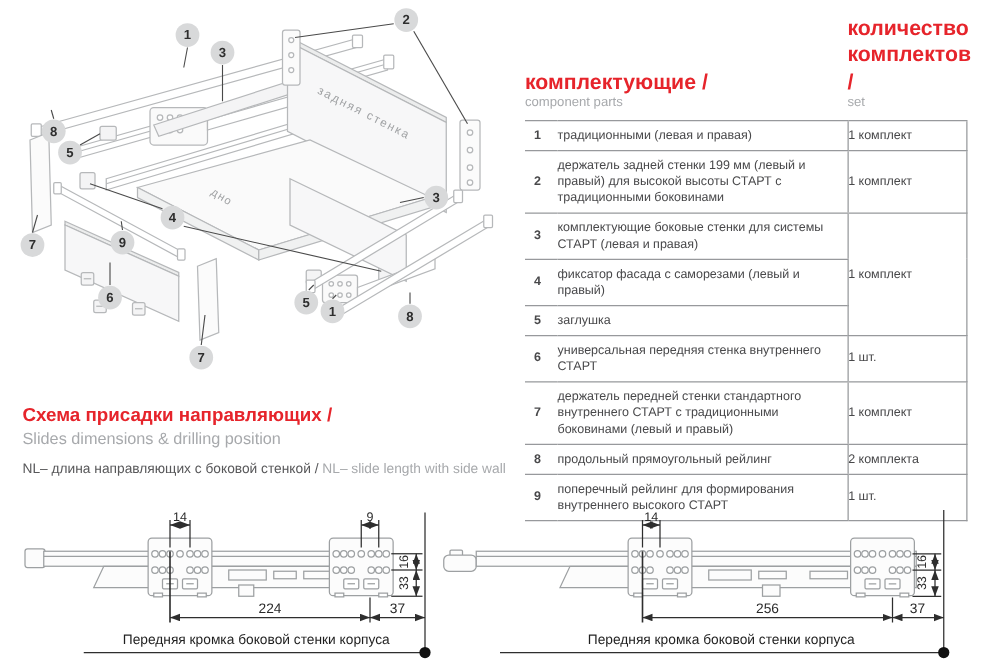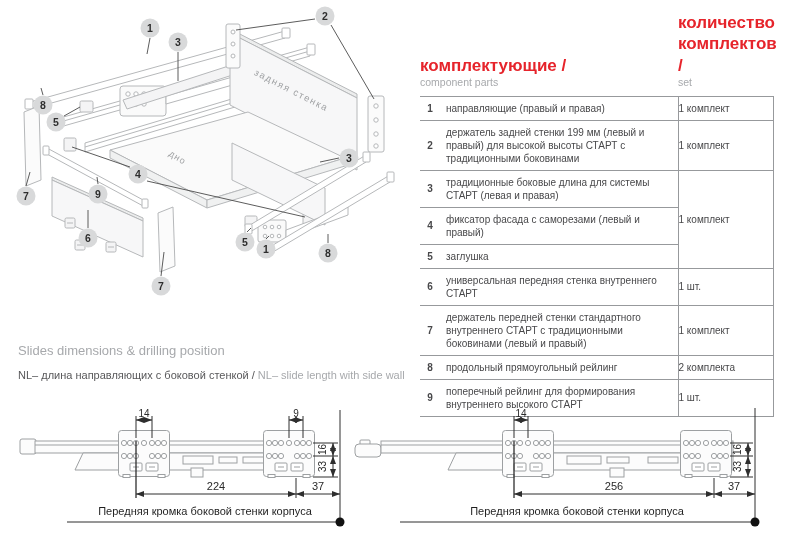--- a/index.html
+++ b/index.html
@@ -268,31 +268,31 @@
         </th>
         <th>
           <div class="hdr-ru">количество комплектов /</div>
           <div class="hdr-en">set</div>
         </th>
       </tr>
     </thead>
     <tbody>
       <tr>
         <td class="num">1</td>
-        <td>направляющие (правый и правая)</td>
+        <td>традиционными (левая и правая)</td>
         <td class="qty">1 комплект</td>
       </tr>
       <tr>
         <td class="num">2</td>
         <td>держатель задней стенки 199 мм (левый и правый) для высокой высоты СТАРТ с традиционными боковинами</td>
         <td class="qty">1 комплект</td>
       </tr>
       <tr>
         <td class="num">3</td>
-        <td>традиционные боковые длина для системы СТАРТ (левая и правая)</td>
+        <td>комплектующие боковые стенки для системы СТАРТ (левая и правая)</td>
         <td class="qty" rowspan="3">1 комплект</td>
       </tr>
       <tr>
         <td class="num">4</td>
         <td>фиксатор фасада с саморезами (левый и правый)</td>
       </tr>
       <tr>
         <td class="num">5</td>
         <td>заглушка</td>
       </tr>
@@ -312,20 +312,21 @@
         <td class="qty">2 комплекта</td>
       </tr>
       <tr>
         <td class="num">9</td>
         <td>поперечный рейлинг для формирования внутреннего высокого СТАРТ</td>
         <td class="qty">1 шт.</td>
       </tr>
     </tbody>
   </table>
 
+  <div class="sec-title">Схема присадки направляющих /</div>
   <div class="sec-sub">Slides dimensions &amp; drilling position</div>
   <div class="nl-line">
     <span class="nl-ru">NL– длина направляющих с боковой стенкой / </span><span class="nl-en">NL– slide length with side wall</span>
   </div>
 
   <svg style="left:15px;top:408px;" width="335" height="128" viewBox="0 0 335 128">
     <defs>
       <marker id="arwL" markerWidth="9" markerHeight="8" refX="8" refY="3" orient="auto-start-reverse">
         <path d="M0,0 L8,3 L0,6 z" fill="#2e2e2e"></path>
       </marker>

